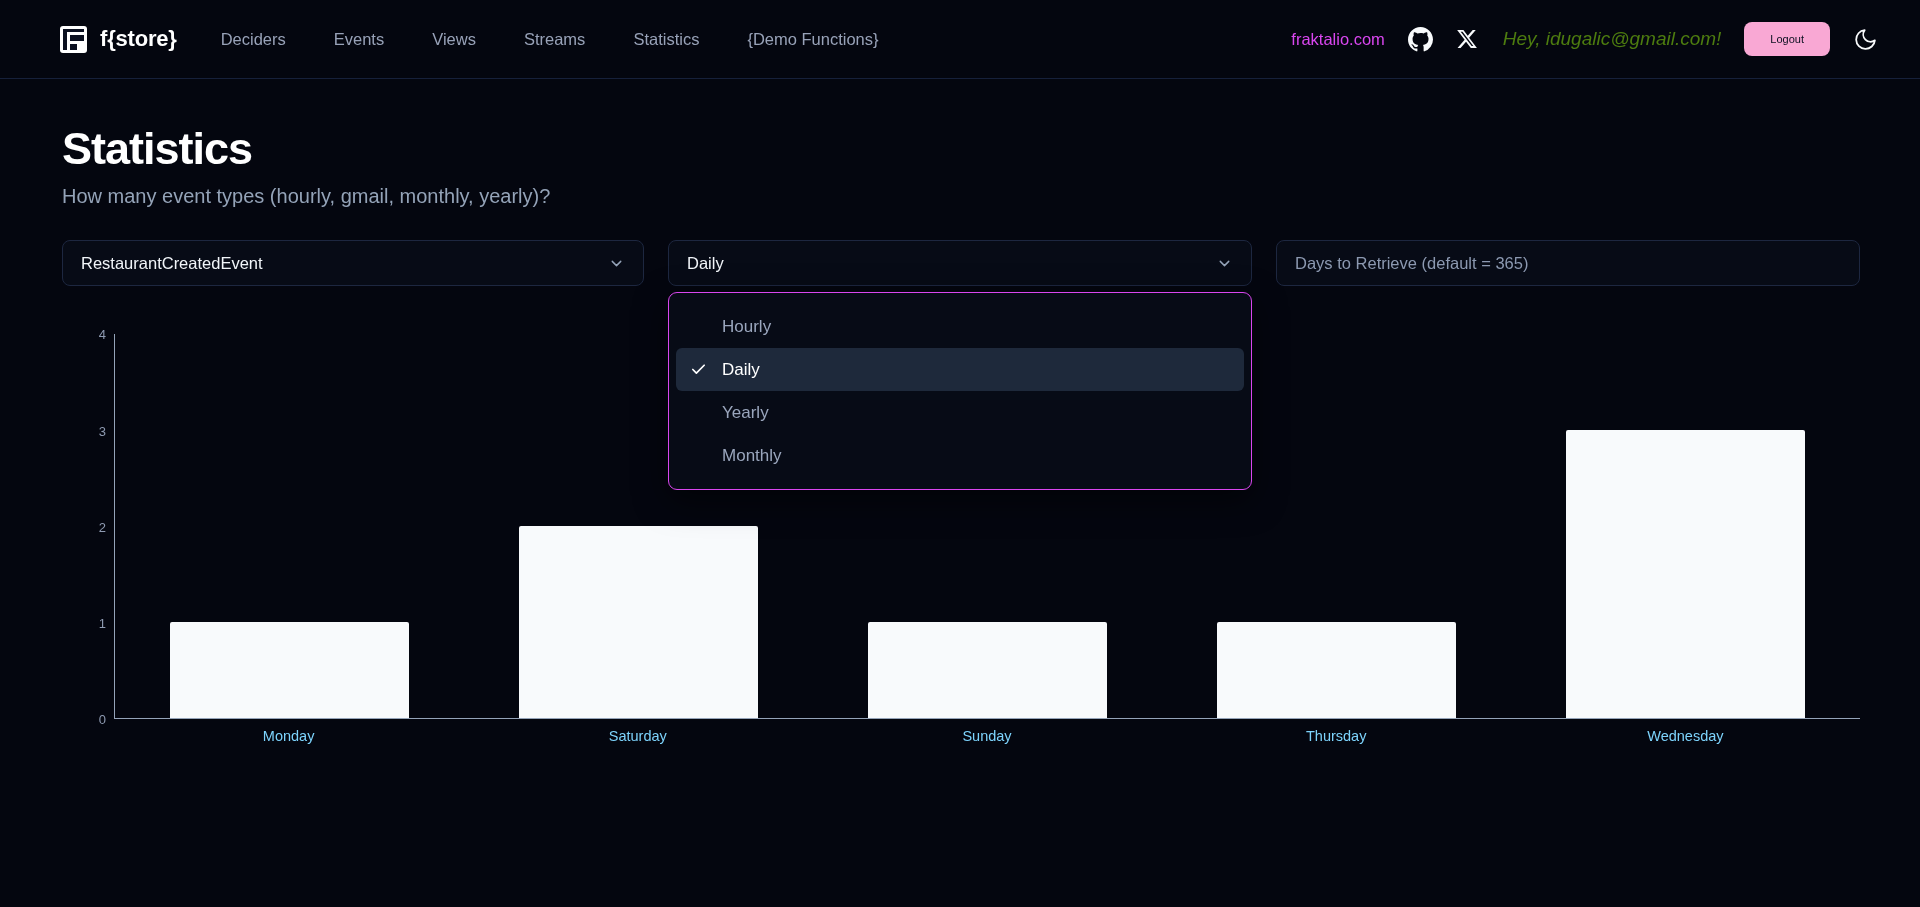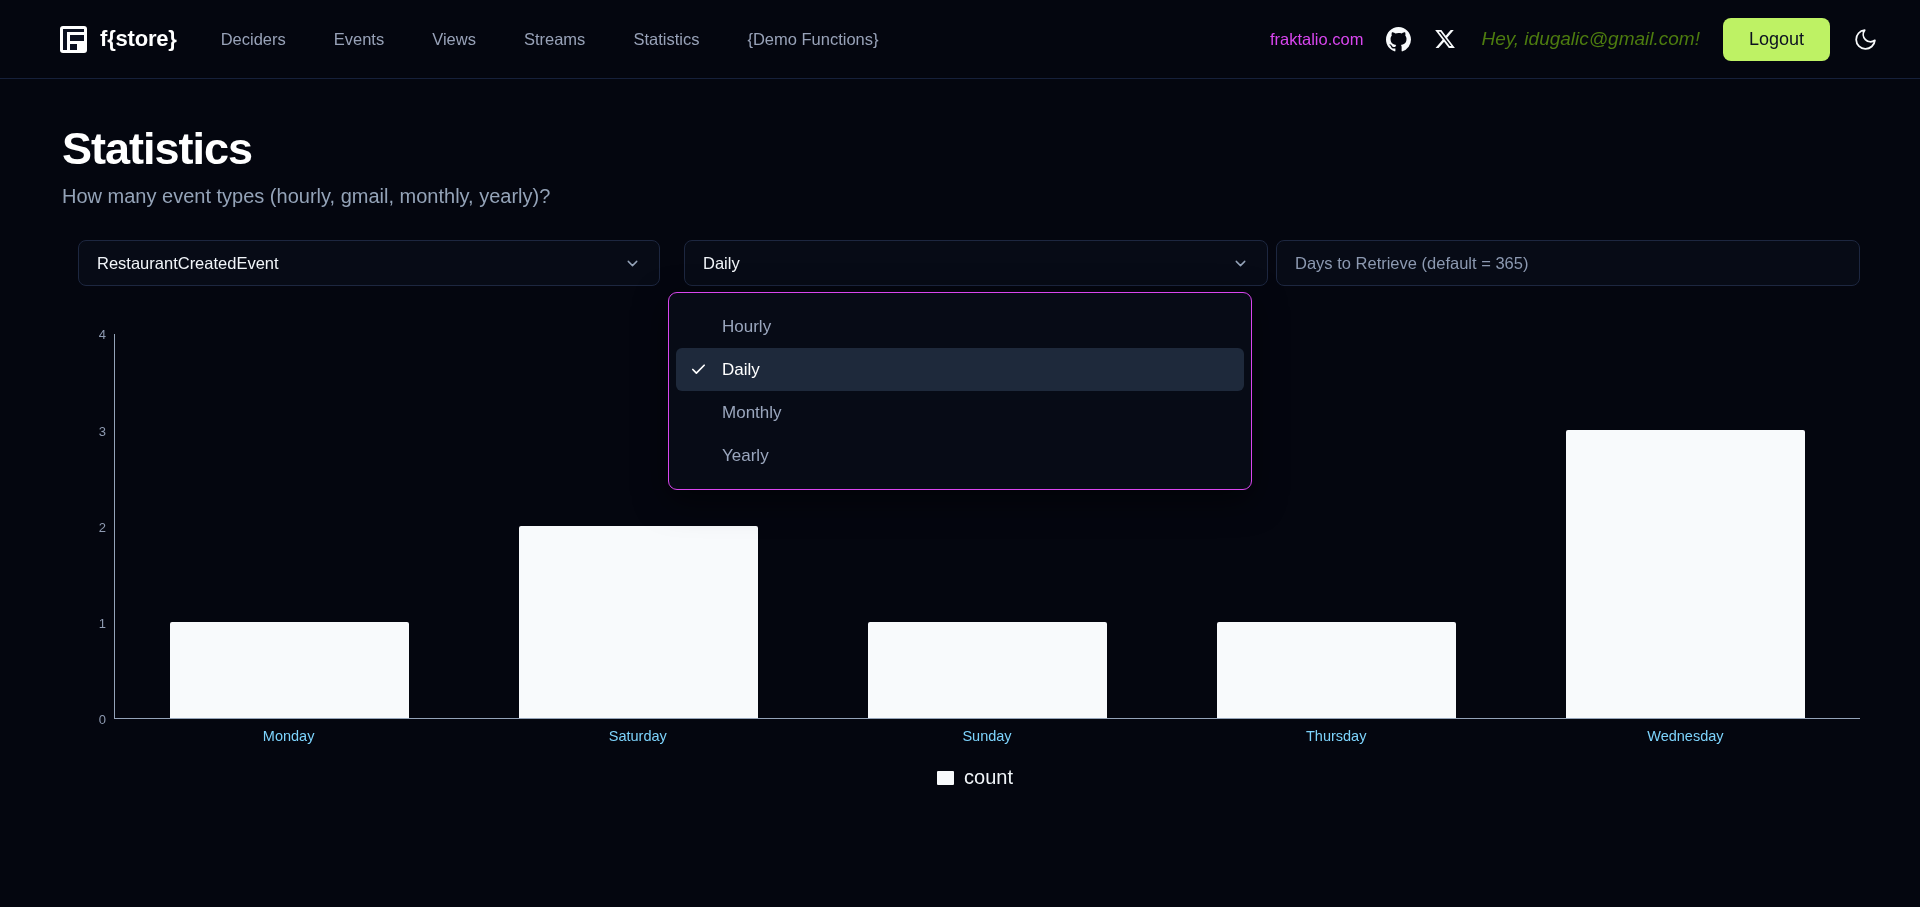--- a/index.html
+++ b/index.html
@@ -102,26 +102,26 @@
 
   .greeting {
     font-style: italic;
     font-size: 19px;
     color: #4d7c0f;
     white-space: nowrap;
     margin-left: 2px;
   }
 
   .logout-btn {
-    background: #bef264;
+    background: #f9a8d4;
     color: #0b1020;
     border: none;
     border-radius: 8px;
     padding: 11px 26px;
-    font-size: 18px;
+    font-size: 11px;
     font-family: "Liberation Sans", sans-serif;
     cursor: pointer;
     white-space: nowrap;
   }
 
   
   .page { padding: 46px 60px 0 62px; }
 
   .page-title {
     font-size: 45px;
@@ -157,21 +157,20 @@
     border: 1px solid #1d2740;
     border-radius: 8px;
     display: flex;
     align-items: center;
     padding: 0 18px;
     font-size: 16.5px;
     color: #f1f5f9;
     cursor: pointer;
     font-family: "Liberation Sans", sans-serif;
     text-align: left;
-    margin-left: 16px;
   }
 
   .field .value { flex: 1; white-space: nowrap; overflow: hidden; text-overflow: ellipsis; }
   .field .chev { color: #94a3b8; display: flex; align-items: center; }
 
   .text-field {
     height: 46px;
     width: 100%;
     background: #070b16;
     border: 1px solid #1d2740;
@@ -395,29 +394,29 @@
               </svg>
           </span>
           <span>Daily</span>
         </div>
         <div class="menu-item">
           <span class="tick">
             <svg width="17" height="17" viewBox="0 0 24 24" fill="none" stroke="currentColor" stroke-width="2.4" stroke-linecap="round" stroke-linejoin="round" aria-hidden="true">
                 <polyline points="20 6 9 17 4 12"></polyline>
               </svg>
           </span>
-          <span>Monthly</span>
+          <span>Yearly</span>
         </div>
         <div class="menu-item">
           <span class="tick">
             <svg width="17" height="17" viewBox="0 0 24 24" fill="none" stroke="currentColor" stroke-width="2.4" stroke-linecap="round" stroke-linejoin="round" aria-hidden="true">
                 <polyline points="20 6 9 17 4 12"></polyline>
               </svg>
           </span>
-          <span>Yearly</span>
+          <span>Monthly</span>
         </div>
       </div>
     </div>
 
     <div class="control w3">
       <input class="text-field" type="text" placeholder="Days to Retrieve (default = 365)" value="" style="">
     </div>
   </div>
 
   <div class="chart-wrap">
@@ -450,18 +449,14 @@
       </div>
     </div>
     <div class="x-labels" id="xLabels">
         <div class="x-label">Monday</div>
         <div class="x-label">Saturday</div>
         <div class="x-label">Sunday</div>
         <div class="x-label">Thursday</div>
         <div class="x-label">Wednesday</div>
       </div>
 
-    <div class="legend">
-      <span class="legend-swatch"></span>
-      <span class="legend-label">count</span>
-    </div>
   </div>
 </div>
 
 </body></html>

